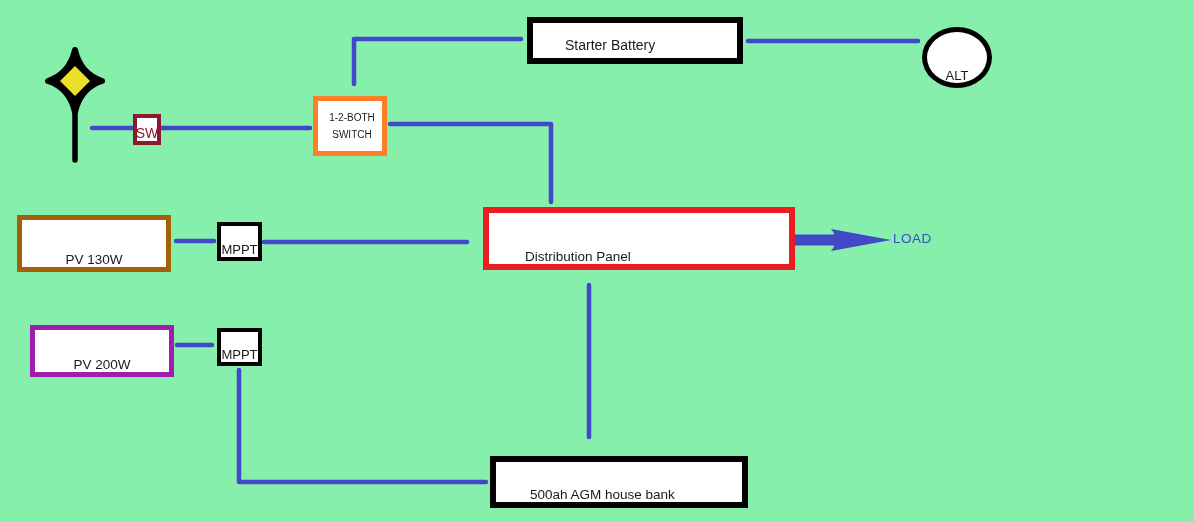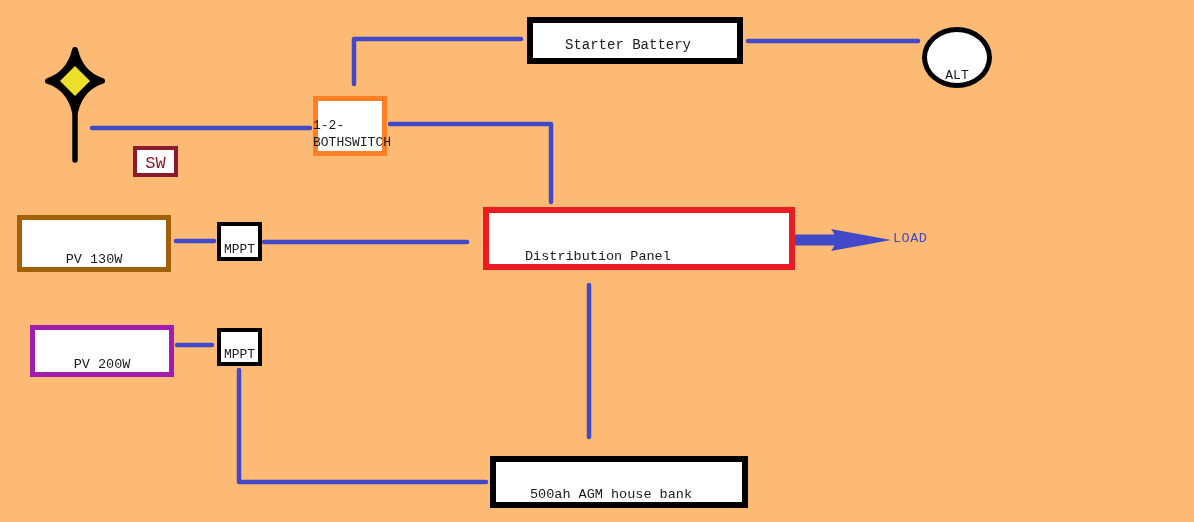--- a/index.html
+++ b/index.html
@@ -1,21 +1,21 @@
 <!DOCTYPE html>
 <html><head>
 <meta charset="utf-8">
 <style>
   html, body { margin: 0; padding: 0; background: #ffffff; }
   #canvas {
     position: relative;
     width: 1194px;
     height: 522px;
-    background: #fdba74;
-    font-family: Liberation Mono, monospace;
+    background: #86efac;
+    font-family: Liberation Sans, sans-serif;
     overflow: hidden;
   }
   #wires {
     position: absolute;
     left: 0; top: 0;
     width: 1194px; height: 522px;
   }
   .node {
     position: absolute;
     box-sizing: border-box;
@@ -23,23 +23,23 @@
     display: flex;
     align-items: flex-end;
     justify-content: center;
     color: #1a1a1a;
     font-size: 13.5px;
   }
   
   .box-starter   { left: 527px; top: 17px;  width: 216px; height: 47px; border: 6px solid #000;
                    justify-content: flex-start; padding-left: 32px; align-items: flex-end; padding-bottom: 5px; font-size: 14px; }
   .circle-alt    { left: 922px; top: 27px;  width: 70px;  height: 61px; border: 5px solid #000; border-radius: 50%; font-size: 13px; }
-  .box-sw        { left: 133px; top: 114px; width: 45px;  height: 31px; border: 4px solid; font-size: 17px; margin-top: 32px; }
+  .box-sw        { left: 133px; top: 114px; width: 28px;  height: 31px; border: 4px solid; font-size: 14px; }
   .box-switch    { left: 313px; top: 96px;  width: 74px;  height: 60px; border: 5px solid;
-                   align-items: flex-end; justify-content: center; padding-left: 4px; line-height: 17px; font-size: 13px; }
+                   flex-direction: column; align-items: center; justify-content: center; padding-left: 4px; line-height: 17px; font-size: 10px; }
   .box-pv130     { left: 17px;  top: 215px; width: 154px; height: 57px; border: 5px solid #a16207; }
   .box-mppt1     { left: 217px; top: 222px; width: 45px;  height: 39px; border: 4px solid #000; font-size: 13px; }
   .box-panel     { left: 471px; top: 207px; width: 312px; height: 63px; border: 6px solid;
                    justify-content: flex-start; padding-left: 36px; margin-left: 12px; }
   .box-pv200     { left: 30px;  top: 325px; width: 144px; height: 52px; border: 5px solid #a21caf; }
   .box-mppt2     { left: 217px; top: 328px; width: 45px;  height: 38px; border: 4px solid #000; font-size: 13px; }
   .box-bank      { left: 490px; top: 456px; width: 258px; height: 52px; border: 6px solid #000;
                    justify-content: flex-start; padding-left: 34px; }
   .label-load    { position: absolute; left: 893px; top: 231px; font-size: 13.5px; letter-spacing: 0.5px; }
 </style>

